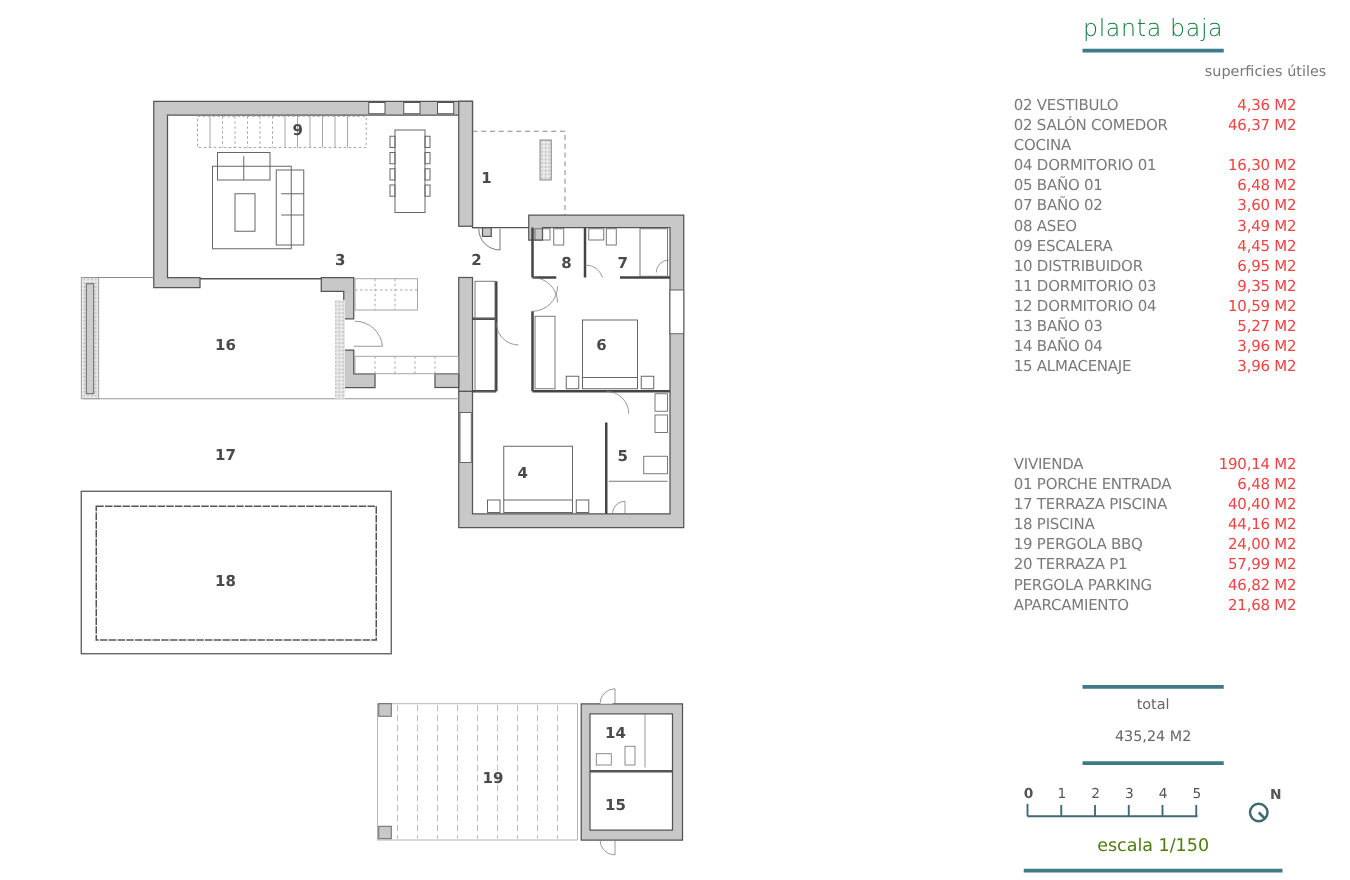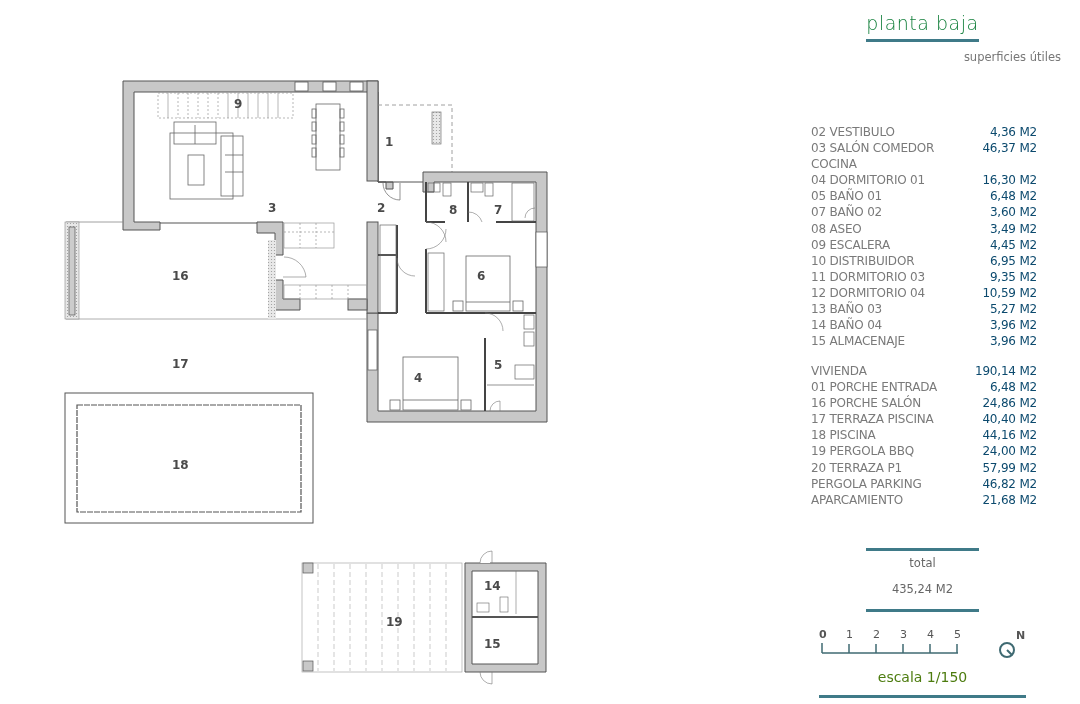--- a/index.html
+++ b/index.html
@@ -5,21 +5,21 @@
   html,body{margin:0;padding:0;background:#ffffff;}
   body{width:1080px;height:704px;position:relative;overflow:hidden;font-family:"Liberation Sans",sans-serif;color:#555;}
   #plan{position:absolute;left:0;top:0;width:780px;height:704px;}
   .room-label{font-family:"DejaVu Sans",sans-serif;font-size:12px;font-weight:bold;fill:#4a4a4a;}
   .legend{position:absolute;left:800px;top:0;width:280px;height:704px;}
   .title{position:absolute;left:0;width:245px;text-align:center;top:12px;font-size:19px;color:#15803d;letter-spacing:0.5px;font-family:"DejaVu Sans",sans-serif;font-weight:200;}
   .rule{position:absolute;height:3px;background:#3f7a88;}
   .subtitle{position:absolute;left:16px;width:245px;text-align:right;font-size:11.5px;color:#777;font-family:"DejaVu Sans",sans-serif;}
   .area-list{position:absolute;left:11px;width:226px;}
   .area-row{display:flex;justify-content:space-between;font-size:12px;line-height:16.1px;color:#7a7a7a;font-family:"DejaVu Sans",sans-serif;letter-spacing:-0.2px;}
-  .area-row .val{color:#0c4a6e;}
+  .area-row .val{color:#ef4444;}
   .total-label{position:absolute;left:0;width:245px;text-align:center;font-size:11.5px;color:#666;font-family:"DejaVu Sans",sans-serif;}
   .scale-label{position:absolute;left:0;width:245px;text-align:center;font-size:14px;color:#4d7c0f;font-family:"DejaVu Sans",sans-serif;}
 </style>
 </head>
 <body>
 
 <svg id="plan" viewBox="0 0 780 704" xmlns="http://www.w3.org/2000/svg">
   <defs>
     <pattern id="dots" width="3" height="3" patternUnits="userSpaceOnUse">
       <rect width="3" height="3" fill="#e8e8e8"></rect>
@@ -222,27 +222,27 @@
     <text class="room-label" x="484" y="590">14</text>
     <text class="room-label" x="484" y="648">15</text>
   </g>
 </svg>
 
 <div class="legend">
   <div class="title">planta baja</div>
   <div class="rule" style="left:66px;top:39px;width:113px;"></div>
   <div class="subtitle" style="top:50px;">superficies útiles</div>
 
-  <div class="area-list" id="useful-list" style="top:76px;margin-top:48px;">
+  <div class="area-list" id="useful-list" style="top:76px;">
     <div class="area-row">
         <span>02 VESTIBULO</span>
         <span class="val">4,36 M2</span>
       </div>
     <div class="area-row">
-        <span>03 SALÓN COMEDOR</span>
+        <span>02 SALÓN COMEDOR</span>
         <span class="val">46,37 M2</span>
       </div>
     <div class="area-row">
         <span>COCINA</span>
         <span class="val"></span>
       </div>
     <div class="area-row">
         <span>04 DORMITORIO 01</span>
         <span class="val">16,30 M2</span>
       </div>
@@ -290,24 +290,20 @@
 
 
   <div class="area-list" id="built-list" style="top:363px;">
     <div class="area-row">
         <span>VIVIENDA</span>
         <span class="val">190,14 M2</span>
       </div>
     <div class="area-row">
         <span>01 PORCHE ENTRADA</span>
         <span class="val">6,48 M2</span>
-      </div>
-    <div class="area-row">
-        <span>16 PORCHE SALÓN</span>
-        <span class="val">24,86 M2</span>
       </div>
     <div class="area-row">
         <span>17 TERRAZA PISCINA</span>
         <span class="val">40,40 M2</span>
       </div>
     <div class="area-row">
         <span>18 PISCINA</span>
         <span class="val">44,16 M2</span>
       </div>
     <div class="area-row">

